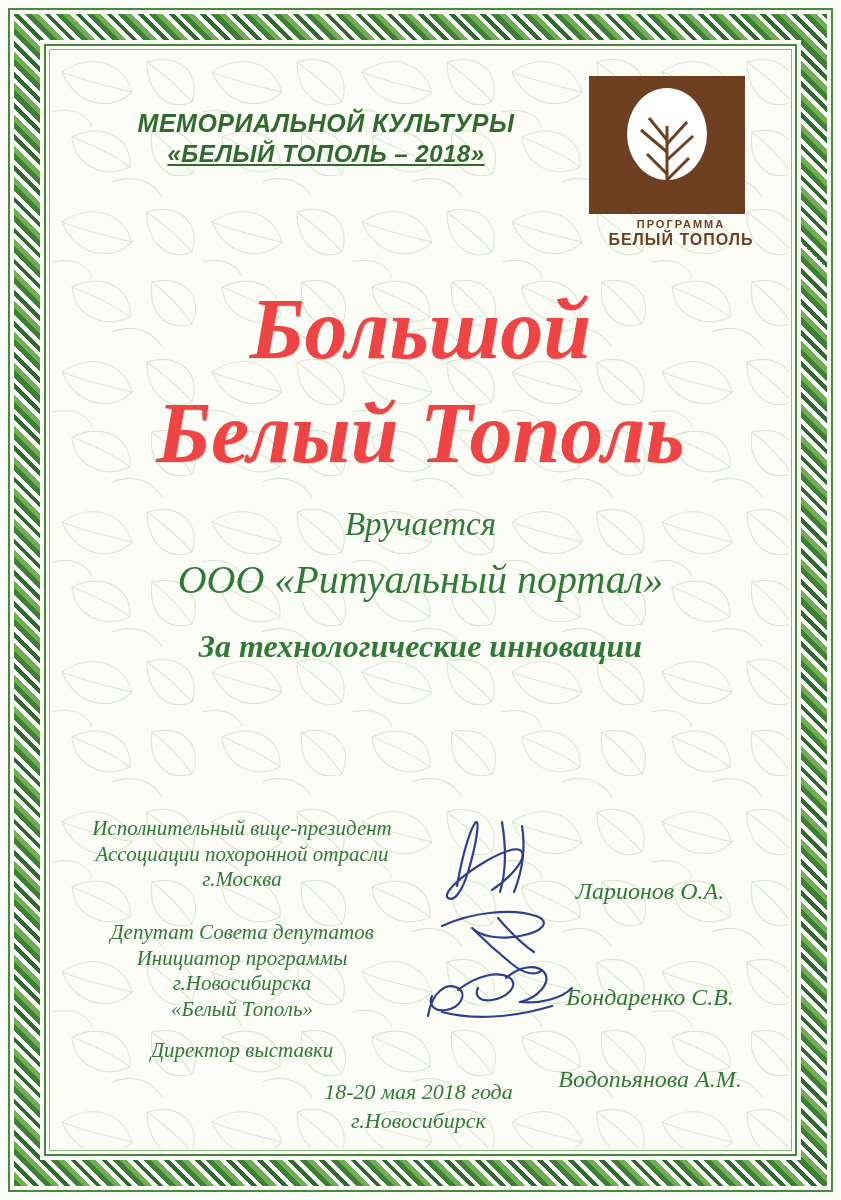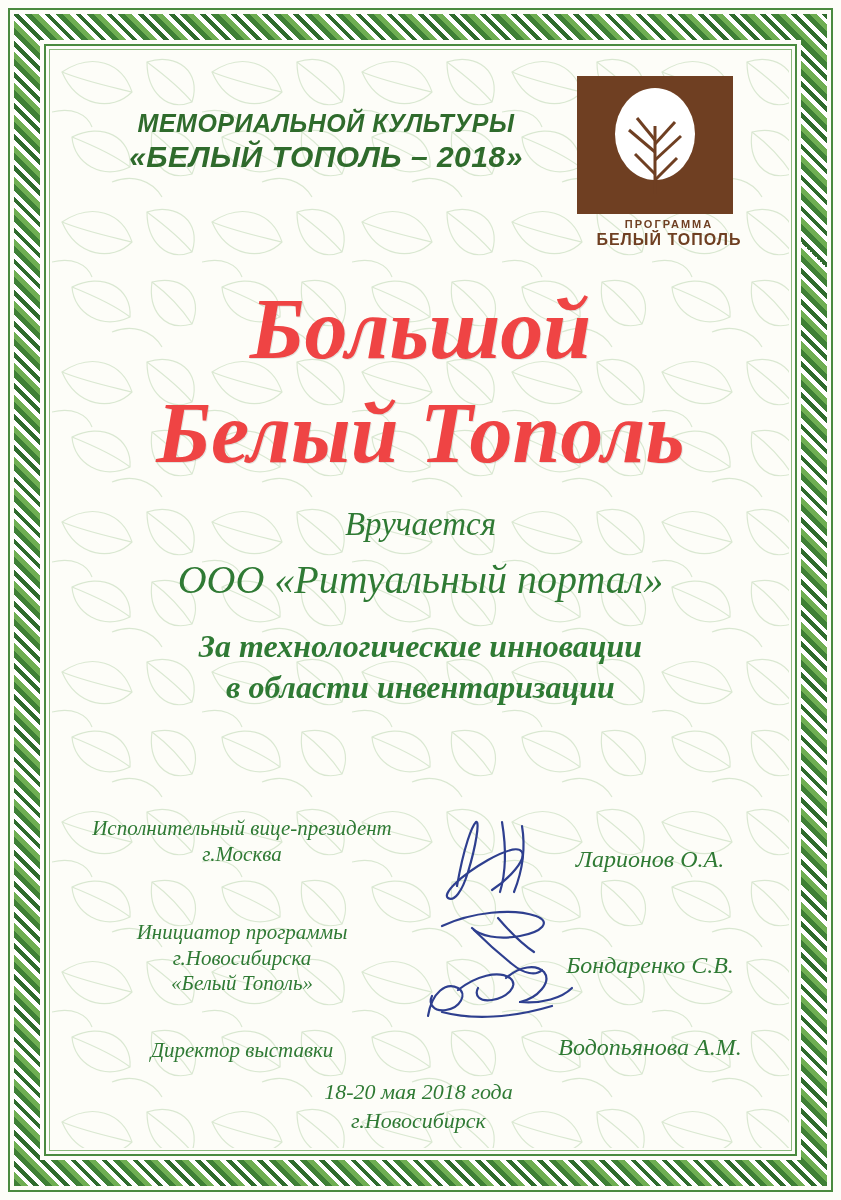--- a/index.html
+++ b/index.html
@@ -65,21 +65,21 @@
   }
 
   
   .content {
     position: absolute;
     left: 56px; top: 56px; right: 56px; bottom: 56px;
   }
 
   .logo-box {
     position: absolute;
-    right: 24px;
+    right: 12px;
     top: 20px;
     width: 184px;
     height: 190px;
   }
   .logo-square {
     width: 156px;
     height: 138px;
     background: #6f3f22;
     position: relative;
     overflow: hidden;
@@ -114,21 +114,21 @@
     width: 520px;
     text-align: center;
     color: #2f6b2c;
     font-family: "Liberation Sans", sans-serif;
     font-weight: bold;
     font-style: italic;
     font-size: 25px;
     line-height: 1.22;
     letter-spacing: 0.5px;
   }
-  .exhibition-title .l3 { font-size: 30px; }
+  .exhibition-title .l3 { font-size: 24px; text-decoration: underline; }
 
   .award-title {
     position: absolute;
     left: 0;
     right: 0;
     top: 230px;
     text-align: center;
     color: #ef4444;
     font-family: "Liberation Serif", serif;
     font-style: italic;
@@ -191,20 +191,21 @@
     line-height: 1.22;
   }
   .sig-name {
     position: absolute;
     right: 0;
     width: 270px;
     text-align: center;
     color: #2f7a34;
     font-style: italic;
     font-size: 24px;
+    margin-top: 32px;
   }
   .scribble {
     position: absolute;
     left: 330px;
     top: -10px;
     width: 240px;
     height: 250px;
     pointer-events: none;
   }
 
@@ -284,35 +285,36 @@
     <div class="award-title">
       <div class="line1">Большой</div>
       <div class="line2">Белый Тополь</div>
     </div>
 
     <div class="awarded-to-label">Вручается</div>
     <div class="recipient">ООО «Ритуальный портал»</div>
 
     <div class="reason">
       <div>За технологические инновации</div>
-      <div>в области инвентаризации</div>
     </div>
 
     <div class="signatures">
 
       <div class="sig-row" style="top:0;">
         <div class="sig-role">
           <div>Исполнительный вице-президент</div>
+          <div>Ассоциации похоронной отрасли</div>
           <div>г.Москва</div>
         </div>
         <div class="sig-name" style="top:30px;">Ларионов О.А.</div>
       </div>
 
       <div class="sig-row" style="top:104px;">
         <div class="sig-role">
+          <div>Депутат Совета депутатов</div>
           <div>Инициатор программы</div>
           <div>г.Новосибирска</div>
           <div>«Белый Тополь»</div>
         </div>
         <div class="sig-name" style="top:32px;">Бондаренко С.В.</div>
       </div>
 
       <div class="sig-row" style="top:222px;">
         <div class="sig-role">
           <div>Директор выставки</div>

